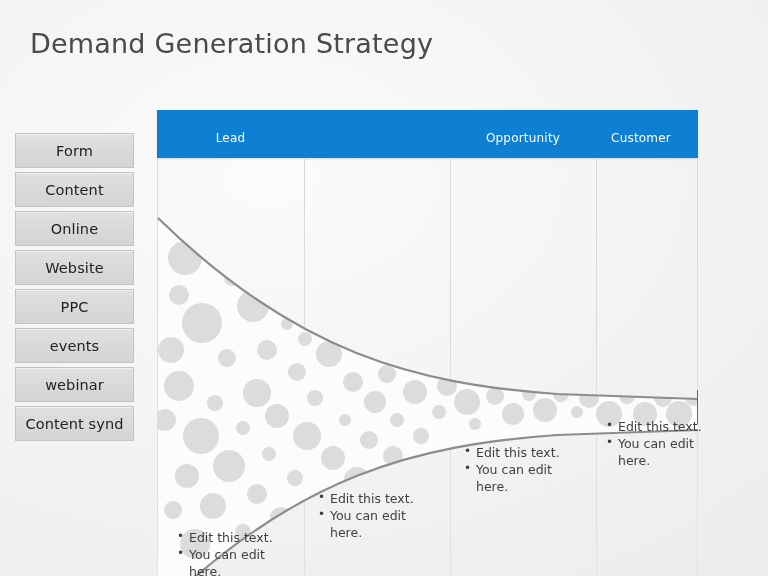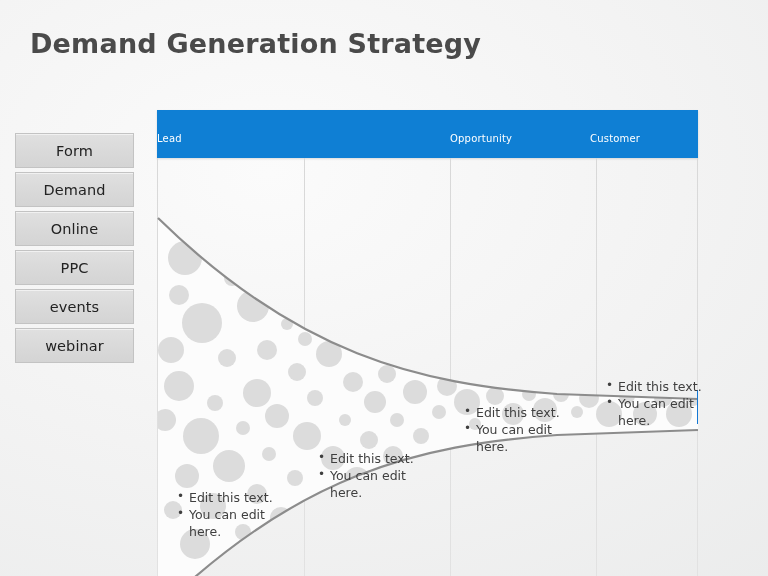--- a/index.html
+++ b/index.html
@@ -6,21 +6,21 @@
   html, body { width:768px; height:576px; overflow:hidden; }
   body {
     font-family: "DejaVu Sans", sans-serif;
     background: radial-gradient(ellipse 120% 110% at 35% 30%, #fbfbfb 0%, #f3f3f3 45%, #e8e9e9 100%);
     position:relative;
   }
 
   
   #page-title {
     position:absolute; left:30px; top:28px;
-    font-size:27px; color:#4a4a4a; font-weight:700;
+    font-size:27px; color:#4a4a4a; font-weight:400;
     letter-spacing:.2px; white-space:nowrap;
   }
 
   
   #sidebar { position:absolute; left:15px; top:133px; width:119px; }
   .side-btn {
     width:119px; height:35px; margin-bottom:4px;
     background:linear-gradient(180deg,#e0e0e0 0%,#d9d9d9 55%,#d4d4d4 100%);
     border:1px solid #c3c3c3;
     display:flex; align-items:center; justify-content:center;
@@ -31,22 +31,22 @@
   
   #funnel-panel { position:absolute; left:157px; top:110px; width:541px; height:466px; }
 
   #header-bar {
     position:absolute; left:0; top:0; width:541px; height:48px;
     background:#0f7fd4;
     box-shadow:0 1px 2px rgba(0,0,0,.13);
   }
   .col-head {
     position:absolute; top:0; height:56px;
-    display:flex; align-items:center; 
-    color:#ffffff; font-size:10px; letter-spacing:.2px;
+    display:flex; align-items:center; justify-content:center;
+    color:#ffffff; font-size:12px; letter-spacing:.2px;
   }
   .col-head.c0 { left:0;   width:147px; }
   .col-head.c1 { left:147px; width:146px; }
   .col-head.c2 { left:293px; width:146px; }
   .col-head.c3 { left:433px; width:102px; }
 
   .col-divider {
     position:absolute; top:48px; width:1px; height:418px;
     background:linear-gradient(180deg,#d8d8d8,#e2e2e2);
   }
@@ -54,21 +54,21 @@
   .col-divider.d1 { left:147px; }
   .col-divider.d2 { left:293px; }
   .col-divider.d3 { left:439px; }
   .col-divider.d4 { left:540px; }
 
   
   #funnel-svg { position:absolute; left:0; top:48px; width:541px; height:418px; }
 
   
   .col-text {
-    position:absolute; font-size:12.5px; color:#3f3f3f; line-height:17px;
+    position:absolute; font-size:12.5px; color:#3f3f3f; line-height:17px;margin-top:40px;
   }
   .col-text ul { list-style:none; }
   .col-text li { position:relative; padding-left:12px; }
   .col-text li:before {
     content:"•"; position:absolute; left:0; top:-1px; color:#3f3f3f; font-size:12px;
   }
   .col-text.t0 { left:20px;  top:379px; width:120px; }
   .col-text.t1 { left:161px; top:340px; width:120px; }
   .col-text.t2 { left:307px; top:294px; width:120px; }
   .col-text.t3 { left:449px; top:268px; width:112px; }
@@ -76,33 +76,39 @@
 </head>
 <body>
 
 <div id="page-title">Demand Generation Strategy</div>
 
 <div id="sidebar">
   <div class="side-btn">
     <span>Form</span>
   </div>
   <div class="side-btn">
-    <span>Demand</span>
+    <span>Content</span>
   </div>
   <div class="side-btn">
     <span>Online</span>
   </div>
   <div class="side-btn">
+    <span>Website</span>
+  </div>
+  <div class="side-btn">
     <span>PPC</span>
   </div>
   <div class="side-btn">
     <span>events</span>
   </div>
   <div class="side-btn">
     <span>webinar</span>
+  </div>
+  <div class="side-btn">
+    <span>Content synd</span>
   </div>
 </div>
 
 <div id="funnel-panel">
 
   <div id="header-bar"></div>
   <div class="col-head c0">
     <span>Lead</span>
   </div>
   <div class="col-head c2">

